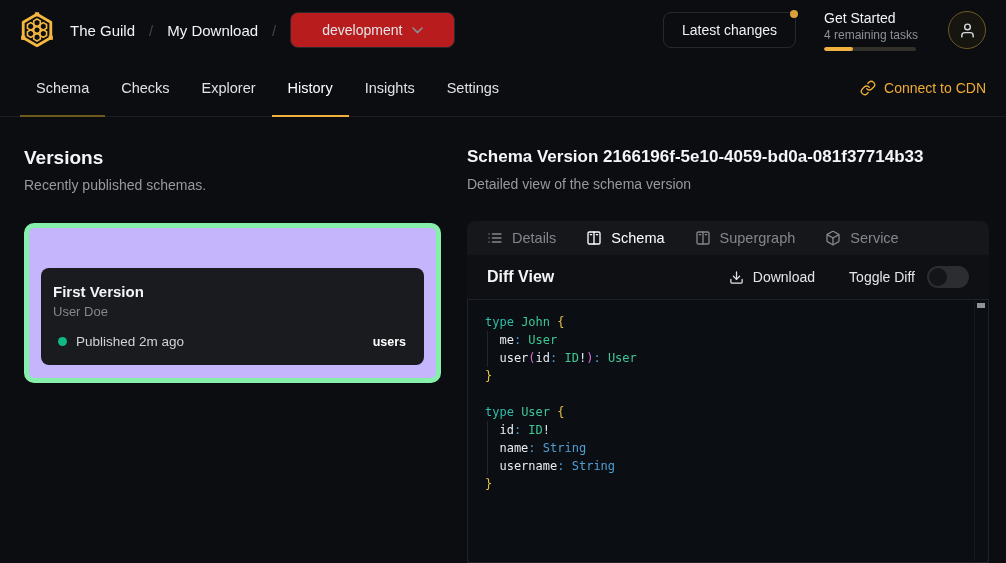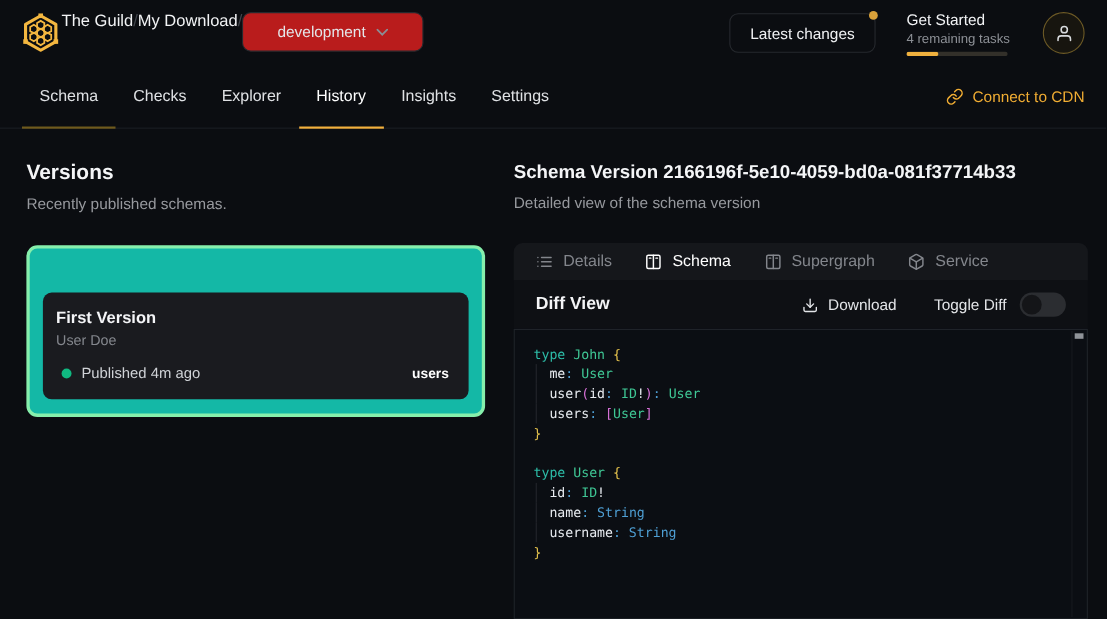--- a/index.html
+++ b/index.html
@@ -7,21 +7,21 @@
   body {
     background:#0b0d11;
     color:#e8eaed;
     font-family:"Liberation Sans", sans-serif;
     font-size:14px;
   }
   .app { width:1006px; height:563px; display:flex; flex-direction:column; }
 
   
   header { height:60px; display:flex; align-items:center; justify-content:space-between; padding:0 20px 0 18px; flex:0 0 auto; }
-  .header-left { display:flex; }
+  .header-left { display:flex; align-items:center; gap:14px; }
   .logo { width:38px; height:38px; display:flex; align-items:center; justify-content:center; cursor:pointer; }
   .crumb { color:#f2f3f5; font-size:15px; font-weight:500; text-decoration:none; cursor:pointer; }
   .crumb-sep { color:#41454c; font-size:15px; }
   .env-btn { display:flex; align-items:center; gap:10px; background:#b91c1c; border:1px solid #26292e; border-radius:8px; height:36px; padding:0 31px; color:#e4e6e9; font-size:14px; cursor:pointer; font-family:inherit; }
   .env-btn .chev { color:#8a8e95; display:flex; }
 
   .header-right { display:flex; align-items:center; gap:28px; }
   .latest-btn { position:relative; background:transparent; border:1px solid #26292e; border-radius:8px; height:36px; padding:0 18px; color:#f0f1f3; font-size:14px; cursor:pointer; font-family:inherit; }
   .latest-dot { position:absolute; top:-3px; right:-3px; width:8px; height:8px; border-radius:50%; background:#d9a13a; }
   .get-started { cursor:pointer; min-width:96px; }
@@ -42,21 +42,21 @@
   .cdn-link { display:flex; align-items:center; gap:8px; color:#f1ad33; font-size:14px; font-weight:500; cursor:pointer; text-decoration:none; }
 
   
   main { flex:1; display:flex; padding-top:30px; min-height:0; }
   .left-col { width:441px; flex:0 0 auto; padding-left:24px; }
   .right-col { flex:1; margin-left:26px; margin-right:17px; min-width:0; display:flex; flex-direction:column; }
 
   .sec-title { font-size:19px; font-weight:700; color:#f4f5f7; }
   .sec-sub { margin-top:8px; color:#97999e; font-size:14px; }
 
-  .outer-card { margin-top:30px; background:#14b8a6; border:3px solid #86efac; border-radius:10px; padding:40px 12px 13px 12px; }
+  .outer-card { margin-top:30px; background:#c4b5fd; border:5px solid #86efac; border-radius:10px; padding:40px 12px 13px 12px; }
   .version-card { background:#1a1b1f; border-radius:8px; padding:14px 18px 16px 12px; cursor:pointer; }
   .vc-name { color:#f4f5f7; font-size:15px; font-weight:700; line-height:19px; }
   .vc-author { color:#808archive489; color:#84878d; font-size:13px; margin-top:3px; }
   .vc-row { display:flex; align-items:center; margin-top:15px; }
   .vc-dot { width:9px; height:9px; border-radius:50%; background:#10b981; margin-left:5px; margin-right:9px; flex:0 0 auto; }
   .vc-status { color:#cfd2d6; font-size:13.5px; }
   .vc-service { margin-left:auto; color:#ffffff; font-size:12.5px; font-weight:700; }
 
   .detail-title { font-size:17px; font-weight:700; color:#f4f5f7; white-space:nowrap; }
   .detail-sub { margin-top:9px; color:#97999e; font-size:14px; }
@@ -189,21 +189,21 @@
     <section class="left-col">
       <h2 class="sec-title">Versions</h2>
       <p class="sec-sub">Recently published schemas.</p>
 
       <div class="outer-card">
         <div class="version-card">
           <div class="vc-name">First Version</div>
           <div class="vc-author">User Doe</div>
           <div class="vc-row">
             <span class="vc-dot"></span>
-            <span class="vc-status">Published 4m ago</span>
+            <span class="vc-status">Published 2m ago</span>
             <span class="vc-service">users</span>
           </div>
         </div>
       </div>
     </section>
 
     <section class="right-col">
       <h2 class="detail-title">Schema Version 2166196f-5e10-4059-bd0a-081f37714b33</h2>
       <p class="detail-sub">Detailed view of the schema version</p>
 
@@ -275,21 +275,20 @@
               <div class="knob"></div>
             </div>
           </div>
         </div>
 
         <div class="code-panel">
           <div>
               <div class="code-line"><span class="tok-kw">type </span><span class="tok-ty">John </span><span class="tok-gold">{</span></div>
               <div class="code-line indented"><span class="tok-fld">  me</span><span class="tok-col">: </span><span class="tok-ty">User</span></div>
               <div class="code-line indented"><span class="tok-fld">  user</span><span class="tok-pink">(</span><span class="tok-fld">id</span><span class="tok-col">: </span><span class="tok-ty">ID</span><span class="tok-pl">!</span><span class="tok-pink">)</span><span class="tok-col">: </span><span class="tok-ty">User</span></div>
-              <div class="code-line indented"><span class="tok-fld">  users</span><span class="tok-col">: </span><span class="tok-pink">[</span><span class="tok-ty">User</span><span class="tok-pink">]</span></div>
               <div class="code-line"><span class="tok-gold">}</span></div>
               <div class="code-line">&nbsp;</div>
               <div class="code-line"><span class="tok-kw">type </span><span class="tok-ty">User </span><span class="tok-gold">{</span></div>
               <div class="code-line indented"><span class="tok-fld">  id</span><span class="tok-col">: </span><span class="tok-ty">ID</span><span class="tok-pl">!</span></div>
               <div class="code-line indented"><span class="tok-fld">  name</span><span class="tok-col">: </span><span class="tok-blue">String</span></div>
               <div class="code-line indented"><span class="tok-fld">  username</span><span class="tok-col">: </span><span class="tok-blue">String</span></div>
               <div class="code-line"><span class="tok-gold">}</span></div>
             </div>
           <div class="code-scrollbar">
             <div class="code-thumb"></div>

